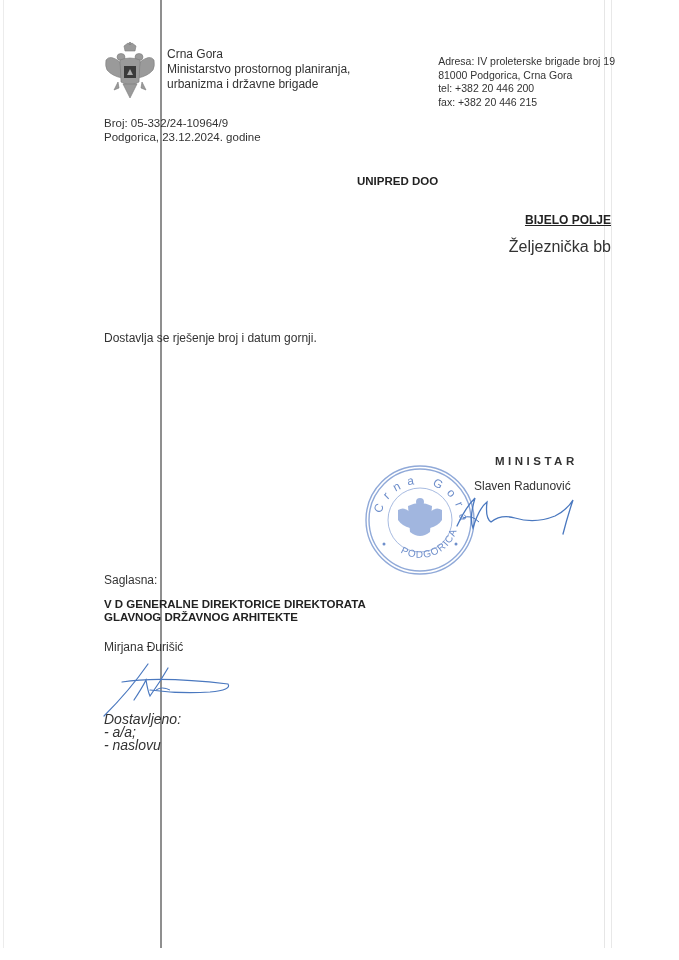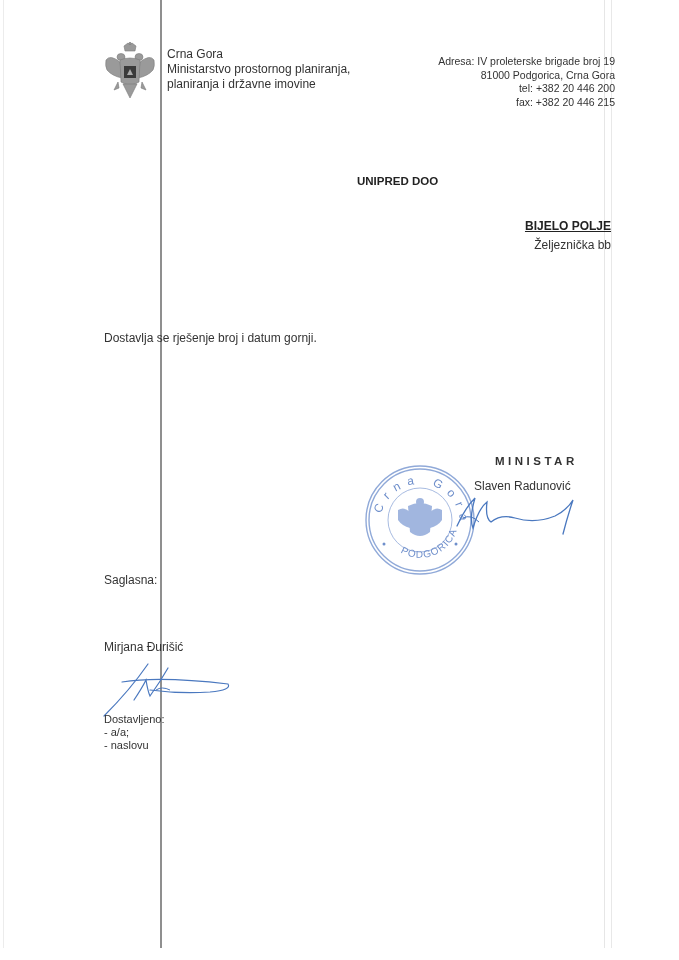--- a/index.html
+++ b/index.html
@@ -17,45 +17,45 @@
     .vline-dark { position: absolute; left: 160px; top: 0; width: 2px; height: 948px; background: #8f8f8f; }
     .vline-faint-l { position: absolute; left: 3px; top: 0; width: 1px; height: 948px; background: #ececec; }
     .vline-faint-r1 { position: absolute; left: 604px; top: 0; width: 1px; height: 948px; background: #e6e6e6; }
     .vline-faint-r2 { position: absolute; left: 611px; top: 0; width: 1px; height: 948px; background: #e8e8e8; }
 
     .coat { position: absolute; left: 104px; top: 42px; width: 52px; height: 60px; }
 
     .org { position: absolute; left: 167px; top: 47px; line-height: 15px; font-size: 12px; color: #333; }
     .org div { white-space: nowrap; }
 
-    .addr { position: absolute; right: 64px; top: 55px; text-align: right; line-height: 13.5px; font-size: 10.5px; color: #333; }
+    .addr { position: absolute; right: 64px; top: 55px; text-align: left; line-height: 13.5px; font-size: 10.5px; color: #333; }
     .addr div { white-space: nowrap; }
 
     .ref { position: absolute; left: 104px; top: 116px; line-height: 14px; font-size: 11.5px; color: #333; }
     .ref div { white-space: nowrap; }
 
     .recipient { position: absolute; left: 321px; top: 175px; font-weight: bold; font-size: 11.5px; color: #222; padding-left: 36px; }
-    .city { position: absolute; right: 68px; top: 213px; font-weight: bold; font-size: 12px; text-decoration: underline; color: #222; margin-top: 6px; }
-    .street { position: absolute; right: 68px; top: 238px; font-size: 12px; color: #333; }
+    .city { position: absolute; right: 68px; top: 213px; font-weight: bold; font-size: 12px; text-decoration: underline; color: #222; }
+    .street { position: absolute; right: 68px; top: 238px; font-size: 16px; color: #333; }
 
     .body-text { position: absolute; left: 104px; top: 331px; font-size: 12px; color: #333; white-space: nowrap; }
 
     .minister-title { position: absolute; left: 486px; top: 455px; font-weight: bold; font-size: 11.5px; letter-spacing: 3.5px; color: #333; padding-left: 9px; }
     .minister-name { position: absolute; left: 474px; top: 479px; font-size: 12px; color: #333; }
 
     .stamp { position: absolute; left: 362px; top: 462px; width: 116px; height: 116px; }
     .sig-minister { position: absolute; left: 455px; top: 488px; width: 130px; height: 50px; }
 
     .consent-label { position: absolute; left: 104px; top: 573px; font-size: 12px; color: #333; text-align: center; }
     .consent-title { position: absolute; left: 104px; top: 598px; font-weight: bold; font-size: 11.5px; line-height: 13px; color: #222; }
     .consent-title div { white-space: nowrap; }
     .consent-name { position: absolute; left: 104px; top: 640px; font-size: 12px; color: #333; }
     .sig-consent { position: absolute; left: 100px; top: 660px; width: 140px; height: 60px; }
 
-    .delivered { position: absolute; left: 104px; top: 713px; font-size: 11px; line-height: 13px; color: #333; }
+    .delivered { position: absolute; left: 104px; top: 713px; font-size: 14px; line-height: 13px; color: #333; font-style: italic; }
     .delivered div { white-space: nowrap; }
   </style>
 </head>
 <body>
 
 <div class="page">
 
   <div class="vline-faint-l"></div>
   <div class="vline-dark"></div>
   <div class="vline-faint-r1"></div>
@@ -81,30 +81,34 @@
       <path d="M14 40 L10 48 L15 46 Z"></path>
       <path d="M38 40 L42 48 L37 46 Z"></path>
     </g>
     <rect x="20" y="24" width="12" height="12" fill="#3a3a3a"></rect>
     <path d="M23 33 L26 27 L29 33 Z" fill="#aaa"></path>
   </svg>
 
   <div class="org">
     <div>Crna Gora</div>
     <div>Ministarstvo prostornog planiranja,</div>
-    <div>planiranja i državne imovine</div>
+    <div>urbanizma i državne brigade</div>
   </div>
 
   <div class="addr">
     <div>Adresa: IV proleterske brigade broj 19</div>
     <div>81000 Podgorica, Crna Gora</div>
     <div>tel: +382 20 446 200</div>
     <div>fax: +382 20 446 215</div>
   </div>
 
+  <div class="ref">
+    <div>Broj: 05-332/24-10964/9</div>
+    <div>Podgorica, 23.12.2024. godine</div>
+  </div>
 
   <div class="recipient">UNIPRED DOO</div>
   <div class="city">BIJELO POLJE</div>
   <div class="street">Željeznička bb</div>
 
   <div class="body-text">Dostavlja se rješenje broj i datum gornji.</div>
 
   <svg class="stamp" viewBox="0 0 116 116">
     <defs>
       <path id="stampTop" d="M18 62 A40 40 0 0 1 98 62"></path>
@@ -133,20 +137,24 @@
 
   <div class="minister-title">MINISTAR</div>
   <div class="minister-name">Slaven Radunović</div>
 
   <svg class="sig-minister" viewBox="0 0 130 50">
     <path d="M2 38 Q10 20 20 10 Q14 30 18 40 Q24 20 32 14 Q30 30 36 34 Q46 26 60 30 Q80 36 100 28 Q112 22 118 12 Q112 30 108 46" fill="none" stroke="#4a78bf" stroke-width="1.3" stroke-linecap="round"></path>
     <path d="M8 30 Q16 26 24 34" fill="none" stroke="#4a78bf" stroke-width="1"></path>
   </svg>
 
   <div class="consent-label">Saglasna:</div>
+  <div class="consent-title">
+    <div>V D GENERALNE DIREKTORICE DIREKTORATA</div>
+    <div>GLAVNOG DRŽAVNOG ARHITEKTE</div>
+  </div>
   <div class="consent-name">Mirjana Đurišić</div>
 
   <svg class="sig-consent" viewBox="0 0 140 60">
     <path d="M4 56 Q30 30 48 4" fill="none" stroke="#4a78bf" stroke-width="1.2" stroke-linecap="round"></path>
     <path d="M22 22 Q60 16 128 24 Q132 30 110 32 Q80 34 50 30" fill="none" stroke="#4a78bf" stroke-width="1.2" stroke-linecap="round"></path>
     <path d="M34 40 Q42 28 46 20 Q48 32 50 36 Q60 22 68 8" fill="none" stroke="#4a78bf" stroke-width="1.2" stroke-linecap="round"></path>
     <path d="M56 30 Q62 26 70 30" fill="none" stroke="#4a78bf" stroke-width="1"></path>
   </svg>
 
   <div class="delivered">

